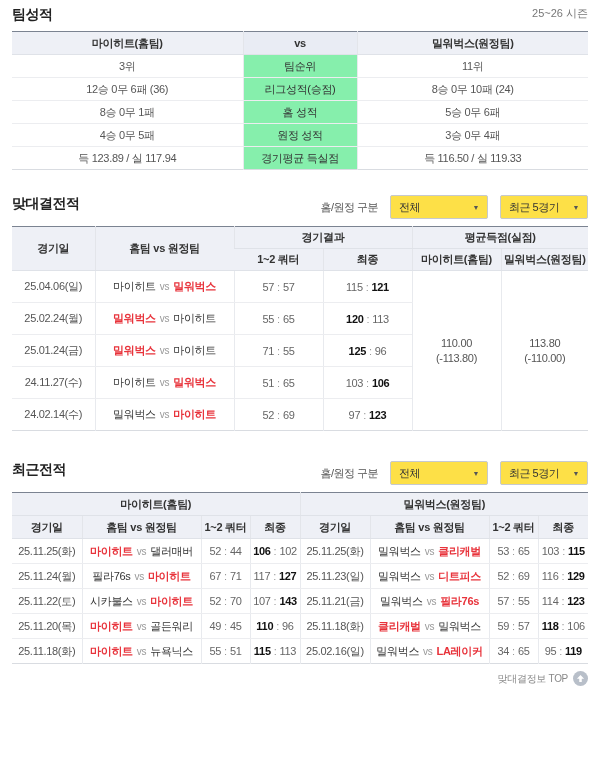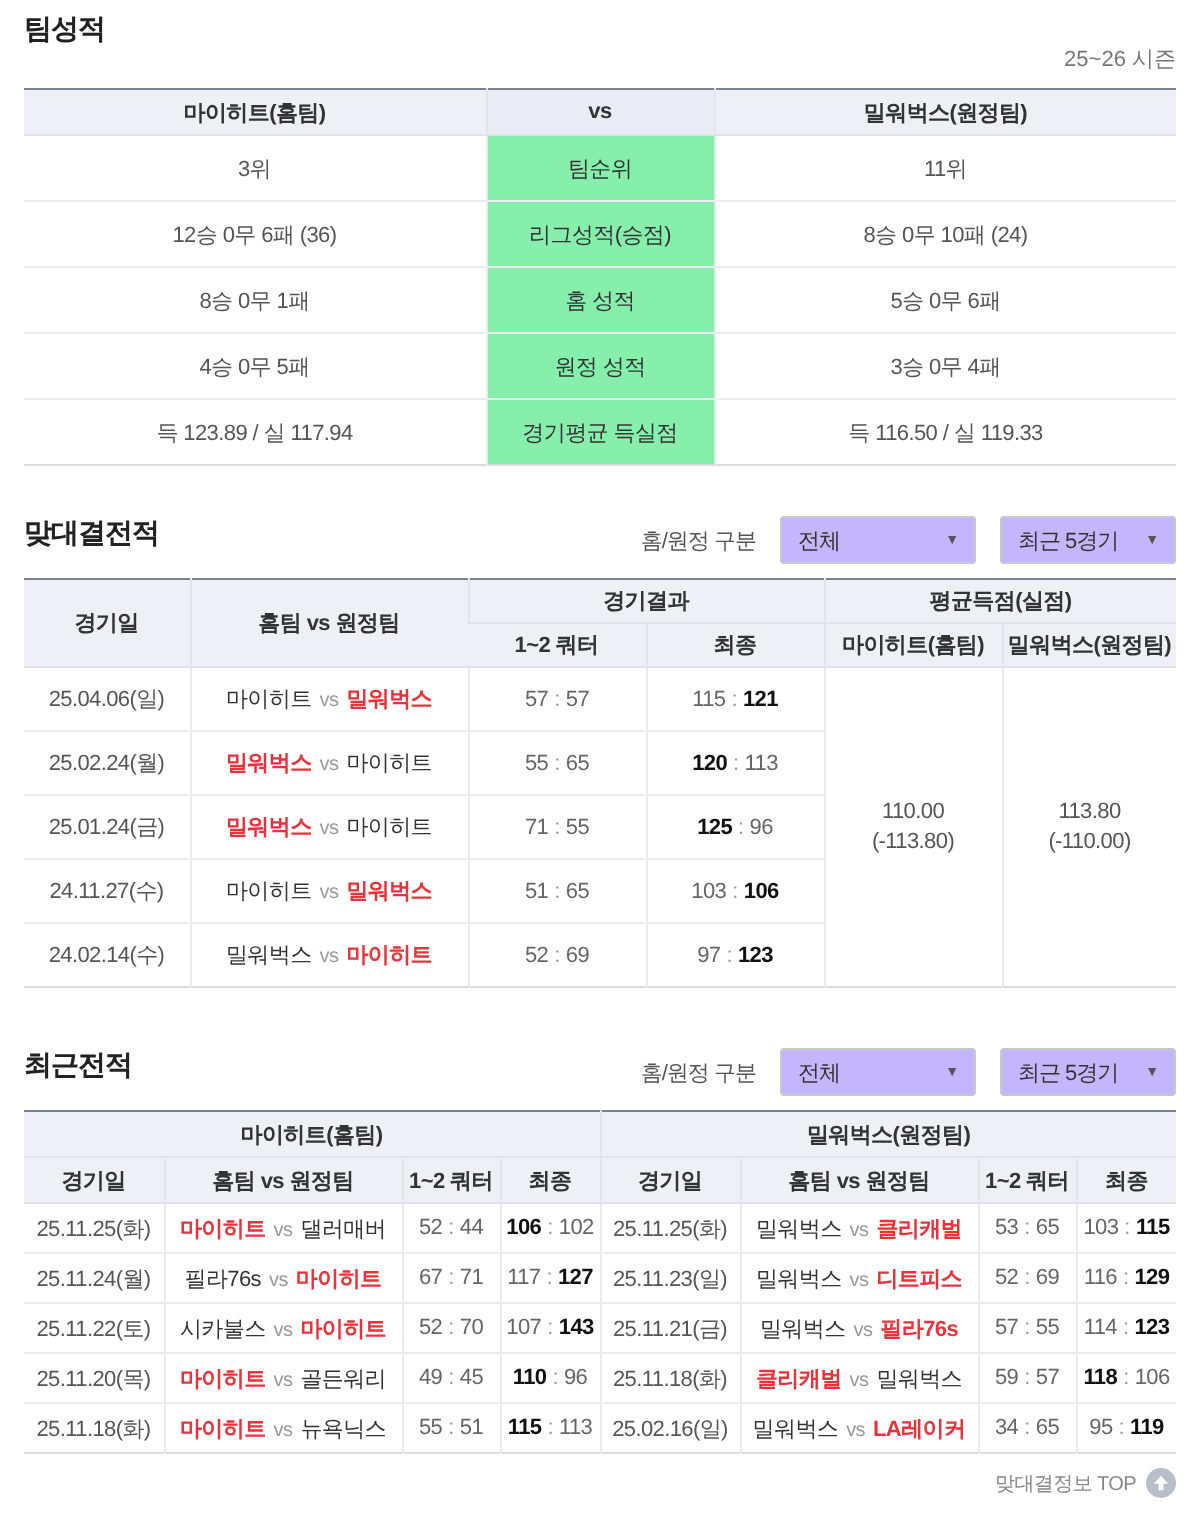--- a/index.html
+++ b/index.html
@@ -7,47 +7,47 @@
   body {
     width:600px; height:770px; overflow:hidden;
     font-family:"Liberation Sans","DejaVu Sans",sans-serif;
     color:#333;
   }
   .page { padding:6px 12px 0 12px; }
 
   
   .sec-head { display:flex; justify-content:space-between; align-items:flex-start; }
   .sec-title { font-size:14px; font-weight:bold; color:#222; letter-spacing:-0.5px; }
-  .season { font-size:11px; color:#777;margin-top:16px; }
+  .season { font-size:11px; color:#777; }
   .filters { display:flex; align-items:center; gap:12px; }
   .filter-label { font-size:11px; color:#555; letter-spacing:-0.5px; }
   .select {
     display:inline-flex; justify-content:space-between; align-items:center;
-    height:24px; border:1px solid #c6c9ce; background:#c4b5fd; border-radius:2px;
+    height:24px; border:1px solid #c6c9ce; background:#fde047; border-radius:2px;
     padding:0 8px; font-size:11px; color:#333; cursor:pointer; letter-spacing:-0.5px;
   }
   .select .caret { font-size:7px; color:#555; margin-left:8px; }
   .w-scope { width:98px; }
   .w-recent { width:88px; }
 
   
   table { width:576px; border-collapse:collapse; table-layout:fixed;
           border-top:1px solid #7b8391; border-bottom:1px solid #d9dce1; }
   th, td { text-align:center; vertical-align:middle; font-size:11px; letter-spacing:-0.3px; }
   thead th { background:#eef0f6; color:#333; font-weight:bold;
              border-bottom:1px solid #dfe2e8; border-left:1px solid #e3e5ea; }
   thead th:first-child { border-left:none; }
   tbody td { border-bottom:1px solid #ecedf0; border-left:1px solid #e8eaee; color:#555; }
   tbody td:first-child { border-left:none; }
   tbody tr:last-child td { border-bottom:none; }
 
   
   .stats-table { margin-top:7px; }
   .stats-table thead th { height:23px; }
-  .stats-table tbody td { height:33px; }
+  .stats-table tbody td { height:23px; }
   .stats-table .mid { background:#86efac; color:#333; }
   .stats-table thead .mid { background:#e9ecf4; }
   .stats-table tbody td.side { border-left:none; }
   .stats-table tbody td.mid { border-left:1px solid #e8eaee; border-right:1px solid #e8eaee; }
 
   
   .match-table { margin-top:7px; }
   .match-table thead th { height:22px; }
   .match-table tbody td { height:32px; }
   .recent-table thead th { height:23px; }

